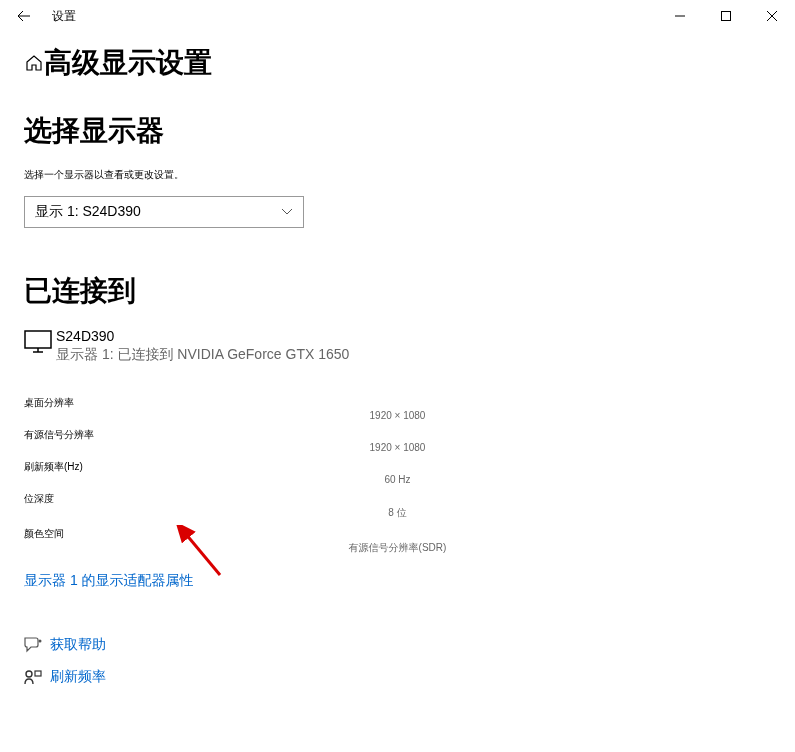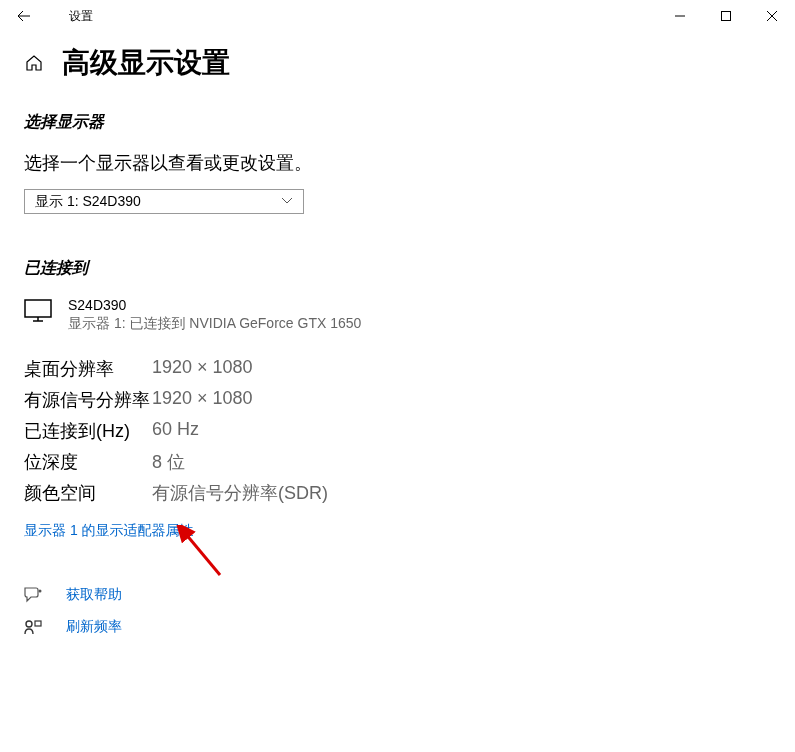--- a/index.html
+++ b/index.html
@@ -1,49 +1,49 @@
 <!DOCTYPE html>
 <html><head>
   <meta charset="utf-8">
   <style>
     * { margin: 0; padding: 0; box-sizing: border-box; font-family: "Microsoft YaHei", "Segoe UI", sans-serif; }
     body { background: #ffffff; width: 795px; height: 752px; overflow: hidden; color: #000; }
     
     .titlebar { display: flex; align-items: center; height: 32px; padding: 0 0 0 8px; }
     .titlebar-back { width: 32px; height: 32px; display: flex; align-items: center; justify-content: center; cursor: pointer; }
-    .titlebar-title { font-size: 12px; margin-left: 29px; color: #000; }
+    .titlebar-title { font-size: 12px; margin-left: 12px; color: #000; }
     .titlebar-spacer { flex: 1; }
     .win-btn { width: 46px; height: 32px; display: flex; align-items: center; justify-content: center; cursor: pointer; }
     
     .content { padding: 12px 24px; }
-    .header-row { display: flex; align-items: center; gap: 18px; margin-bottom: 30px; }
+    .header-row { display: flex; align-items: center; margin-bottom: 30px; }
     .home-icon { width: 20px; height: 20px; display: flex; align-items: center; justify-content: center; cursor: pointer; }
     .page-title { font-size: 28px; font-weight: 600; }
     
-    .section-title { font-size: 16px; font-weight: 600; margin-bottom: 18px; font-style: italic; }
-    .section-desc { font-size: 18px; margin-bottom: 14px; }
+    .section-title { font-size: 28px; font-weight: 600; margin-bottom: 18px; }
+    .section-desc { font-size: 10px; margin-bottom: 14px; }
     
-    .dropdown { width: 280px; height: 25px; border: 1px solid #999; display: flex; align-items: center; padding: 0 10px; cursor: pointer; position: relative; margin-bottom: 44px; }
+    .dropdown { width: 280px; height: 32px; border: 1px solid #999; display: flex; align-items: center; padding: 0 10px; cursor: pointer; position: relative; margin-bottom: 44px; }
     .dropdown-text { font-size: 14px; flex: 1; }
     .dropdown-chevron { font-size: 10px; color: #333; }
     
     .display-info { margin-top: 8px; }
-    .monitor-block { display: flex; gap: 16px; align-items: flex-start; margin-bottom: 24px; }
+    .monitor-block { display: flex; gap: 4px; align-items: flex-start; margin-bottom: 32px; }
     .monitor-icon { width: 28px; margin-top: 2px; }
     .monitor-name { font-size: 14px; color: #000; margin-bottom: 2px; }
     .monitor-sub { font-size: 14px; color: #666; }
     
-    .spec-row { display: flex; font-size: 18px; margin-bottom: 7px; }
+    .spec-row { display: flex; font-size: 10px; margin-bottom: 7px; flex-direction: column; }
     .spec-label { width: 128px; color: #000; }
     .spec-value { color: #666; text-align: center; }
     
     .link { color: #0066cc; font-size: 14px; cursor: pointer; margin-top: 10px; display: inline-block; }
     
     .help-section { margin-top: 46px; }
-    .help-row { display: flex; align-items: center; gap: 24px; margin-bottom: 14px; }
+    .help-row { display: flex; align-items: center; gap: 8px; margin-bottom: 14px; }
     .help-icon { width: 18px; height: 18px; display: flex; align-items: center; justify-content: center; }
     .help-link { color: #0066cc; font-size: 14px; cursor: pointer; }
     
     .arrow-annotation { position: absolute; left: 175px; top: 525px; pointer-events: none; }
   </style>
 </head>
 <body>
 
 <div class="titlebar">
   <div class="titlebar-back">
@@ -113,21 +113,21 @@
     <div id="specs-container">
         <div class="spec-row">
           <div class="spec-label">桌面分辨率</div>
           <div class="spec-value">1920 × 1080</div>
         </div>
         <div class="spec-row">
           <div class="spec-label">有源信号分辨率</div>
           <div class="spec-value">1920 × 1080</div>
         </div>
         <div class="spec-row">
-          <div class="spec-label">已连接到(Hz)</div>
+          <div class="spec-label">刷新频率(Hz)</div>
           <div class="spec-value">60 Hz</div>
         </div>
         <div class="spec-row">
           <div class="spec-label">位深度</div>
           <div class="spec-value">8 位</div>
         </div>
         <div class="spec-row">
           <div class="spec-label">颜色空间</div>
           <div class="spec-value">有源信号分辨率(SDR)</div>
         </div>

